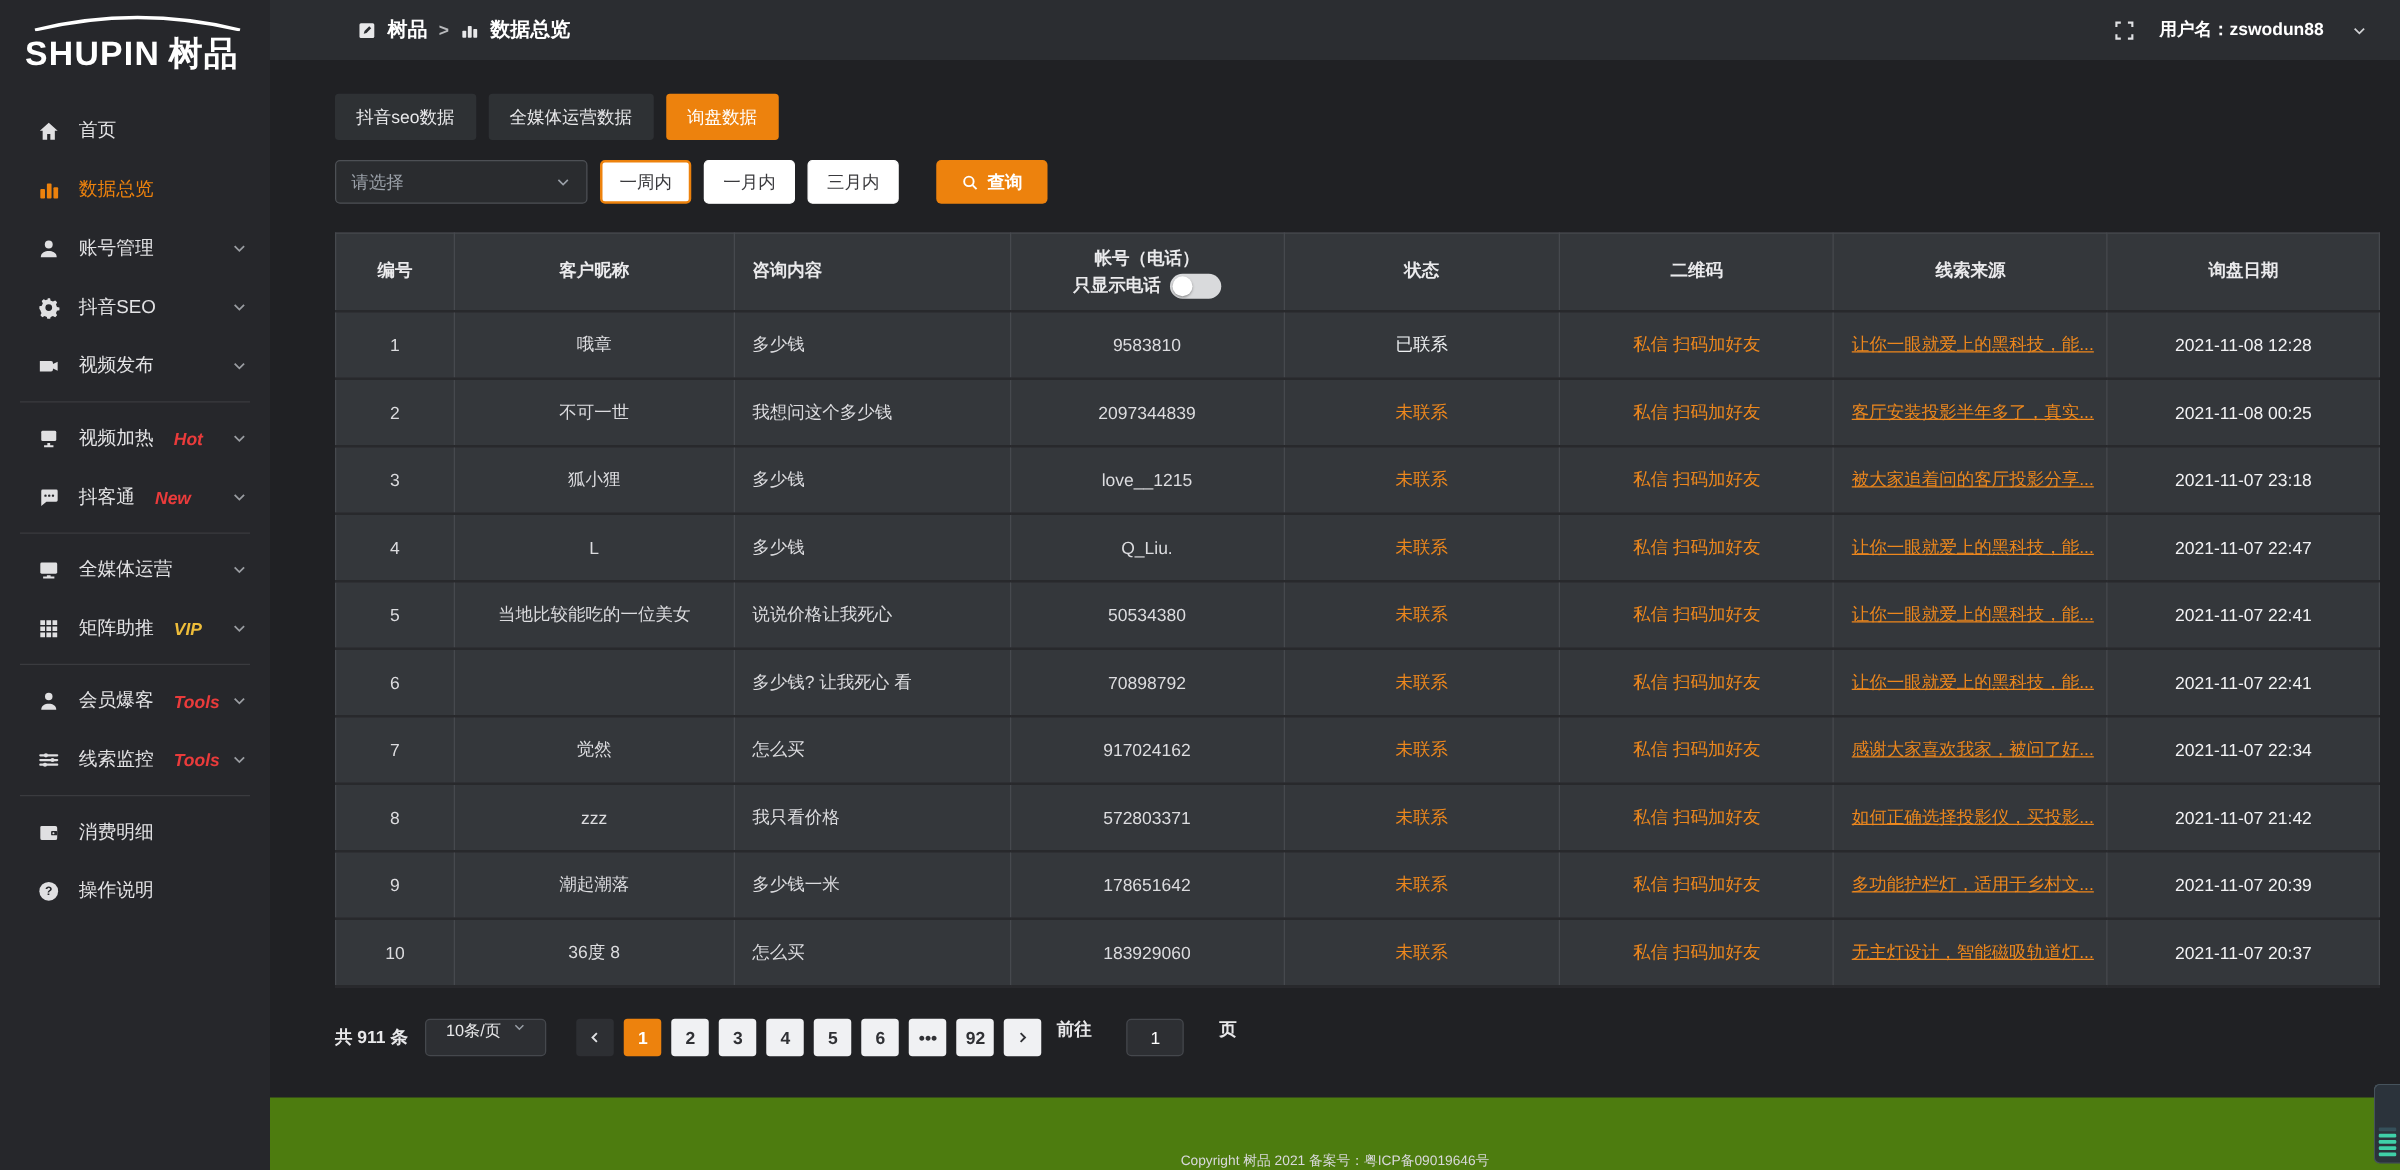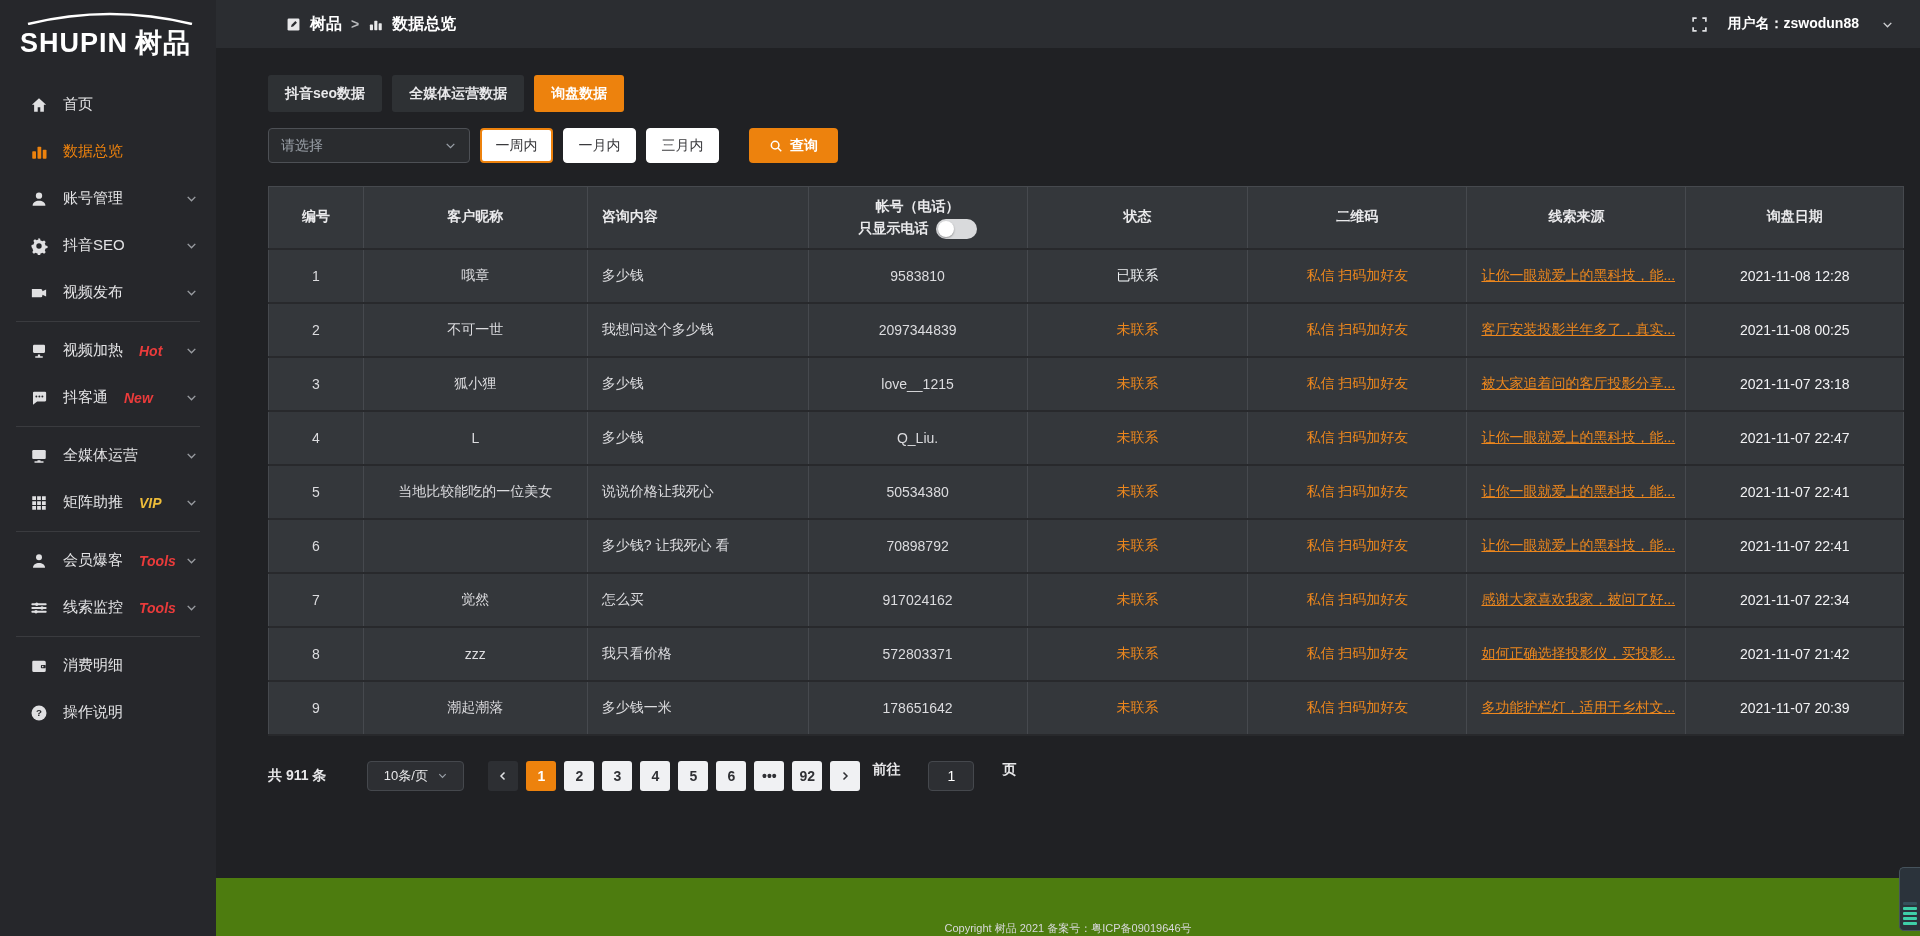--- a/index.html
+++ b/index.html
@@ -34,21 +34,21 @@
   .topbar-right { margin-left:auto; display:flex; align-items:center; gap:20px; }
   .fullscreen { width:17px; height:17px; color:#dfe0e3; cursor:pointer; }
   .fullscreen svg { display:block; width:100%; height:100%; }
   .user { display:flex; align-items:center; gap:22px; font-size:14px; font-weight:bold; color:#fff; cursor:pointer; }
   .user .chevd { width:13px; height:13px; color:#cfd0d3; }
   .user .chevd svg { display:block; width:100%; height:100%; }
 
   .content { flex:1; padding:27px 16px 0 52px; }
 
   .tabs { display:flex; gap:10px; }
-  .tab { height:37px; padding:0 17px; display:flex; align-items:center; border-radius:3px; background:#2e3134; color:#e9e9eb; font-size:14px; font-weight:bold; cursor:pointer; }
+  .tab { height:37px; padding:0 17px; display:flex; align-items:center; border-radius:3px; background:#2e3134; color:#e9e9eb; font-size:14px; font-weight:normal; cursor:pointer; }
   .tab.active { background:#ed820d; color:#fff; }
 
   .filters { margin-top:16px; display:flex; align-items:center; gap:10px; }
   .select { width:202px; height:35px; background:#2a2c2f; border:1px solid #4d5055; border-radius:4px; display:flex; align-items:center; padding:0 12px; color:#9aa0a8; font-size:14px; cursor:pointer; }
   .select .chevd { margin-left:auto; width:13px; height:13px; color:#9aa0a8; }
   .select .chevd svg { display:block; width:100%; height:100%; }
   .range-btn { height:35px; min-width:73px; padding:0 12px; background:#fff; color:#3a3a3d; font-size:14px; border:1px solid #fff; border-radius:4px; display:flex; align-items:center; justify-content:center; cursor:pointer; }
   .range-btn.selected { border:2px solid #ed820d; }
   .search-btn { margin-left:20px; height:35px; padding:0 20px; background:#ed820d; color:#fff; font-size:14px; font-weight:bold; border-radius:4px; display:flex; align-items:center; gap:7px; cursor:pointer; }
   .search-btn .sicon { width:14px; height:14px; }
@@ -68,21 +68,21 @@
   .toggle .knob { position:absolute; left:2px; top:2px; width:16px; height:16px; border-radius:50%; background:#fff; box-shadow:0 1px 2px rgba(0,0,0,.35); }
   td.status.contacted { color:#eef0f2; }
   td.status.uncontacted { color:#ed871d; }
   td.qrcode { color:#ed871d; cursor:pointer; }
   td.source { color:#ed871d; cursor:pointer;text-decoration:underline; }
   td.date { color:#f2f2f4; }
 
   
   .pagination { margin-top:25px; display:flex; align-items:center; font-size:14px; color:#e8e8ea; }
   .pg-total { font-weight:bold; margin-right:14px; }
-  .page-size { width:97px; height:30px; background:#2d2f33; border:1px solid #45484d; border-radius:4px; display:flex; align-items:center; justify-content:center; gap:9px; font-size:13px; cursor:pointer;margin-left:27px; }
+  .page-size { width:97px; height:30px; background:#2d2f33; border:1px solid #45484d; border-radius:4px; display:flex; justify-content:center; gap:9px; font-size:13px; cursor:pointer; }
   .page-size .chevd { width:11px; height:11px; color:#9aa0a8; }
   .page-size .chevd svg { display:block; width:100%; height:100%; }
   .pg-btn { min-width:30px; height:30px; padding:0 6px; margin-left:8px; border-radius:3px; display:flex; align-items:center; justify-content:center; font-size:14px; font-weight:bold; cursor:pointer; }
   .pg-prev { background:#2d2f33; color:#e0e1e4; margin-left:24px; }
   .pg-prev .chevd, .pg-next .chevd { width:12px; height:12px; }
   .pg-prev svg, .pg-next svg { display:block; width:100%; height:100%; }
   .pg-num { background:#f0f1f3; color:#303135; }
   .pg-num.active { background:#ed820d; color:#fff; }
   .pg-next { background:#f0f1f3; color:#303135; }
   .goto { margin-left:12px; display:flex; align-items:flex-start; gap:28px; font-weight:bold; }
@@ -483,20 +483,30 @@
             </tr>
             <tr>
               <td>9</td>
               <td>潮起潮落</td>
               <td class="left">多少钱一米</td>
               <td>178651642</td>
               <td class="status uncontacted">未联系</td>
               <td class="qrcode">私信 扫码加好友</td>
               <td class="source left">多功能护栏灯，适用于乡村文...</td>
               <td class="date">2021-11-07 20:39</td>
+            </tr>
+            <tr>
+              <td>10</td>
+              <td>36度 8</td>
+              <td class="left">怎么买</td>
+              <td>183929060</td>
+              <td class="status uncontacted">未联系</td>
+              <td class="qrcode">私信 扫码加好友</td>
+              <td class="source left">无主灯设计，智能磁吸轨道灯...</td>
+              <td class="date">2021-11-07 20:37</td>
             </tr>
           </tbody>
         </table>
       </div>
 
       <div class="pagination">
         <span class="pg-total">共 911 条</span>
         <div class="page-size">
           <span>10条/页</span>
           <span class="chevd">

